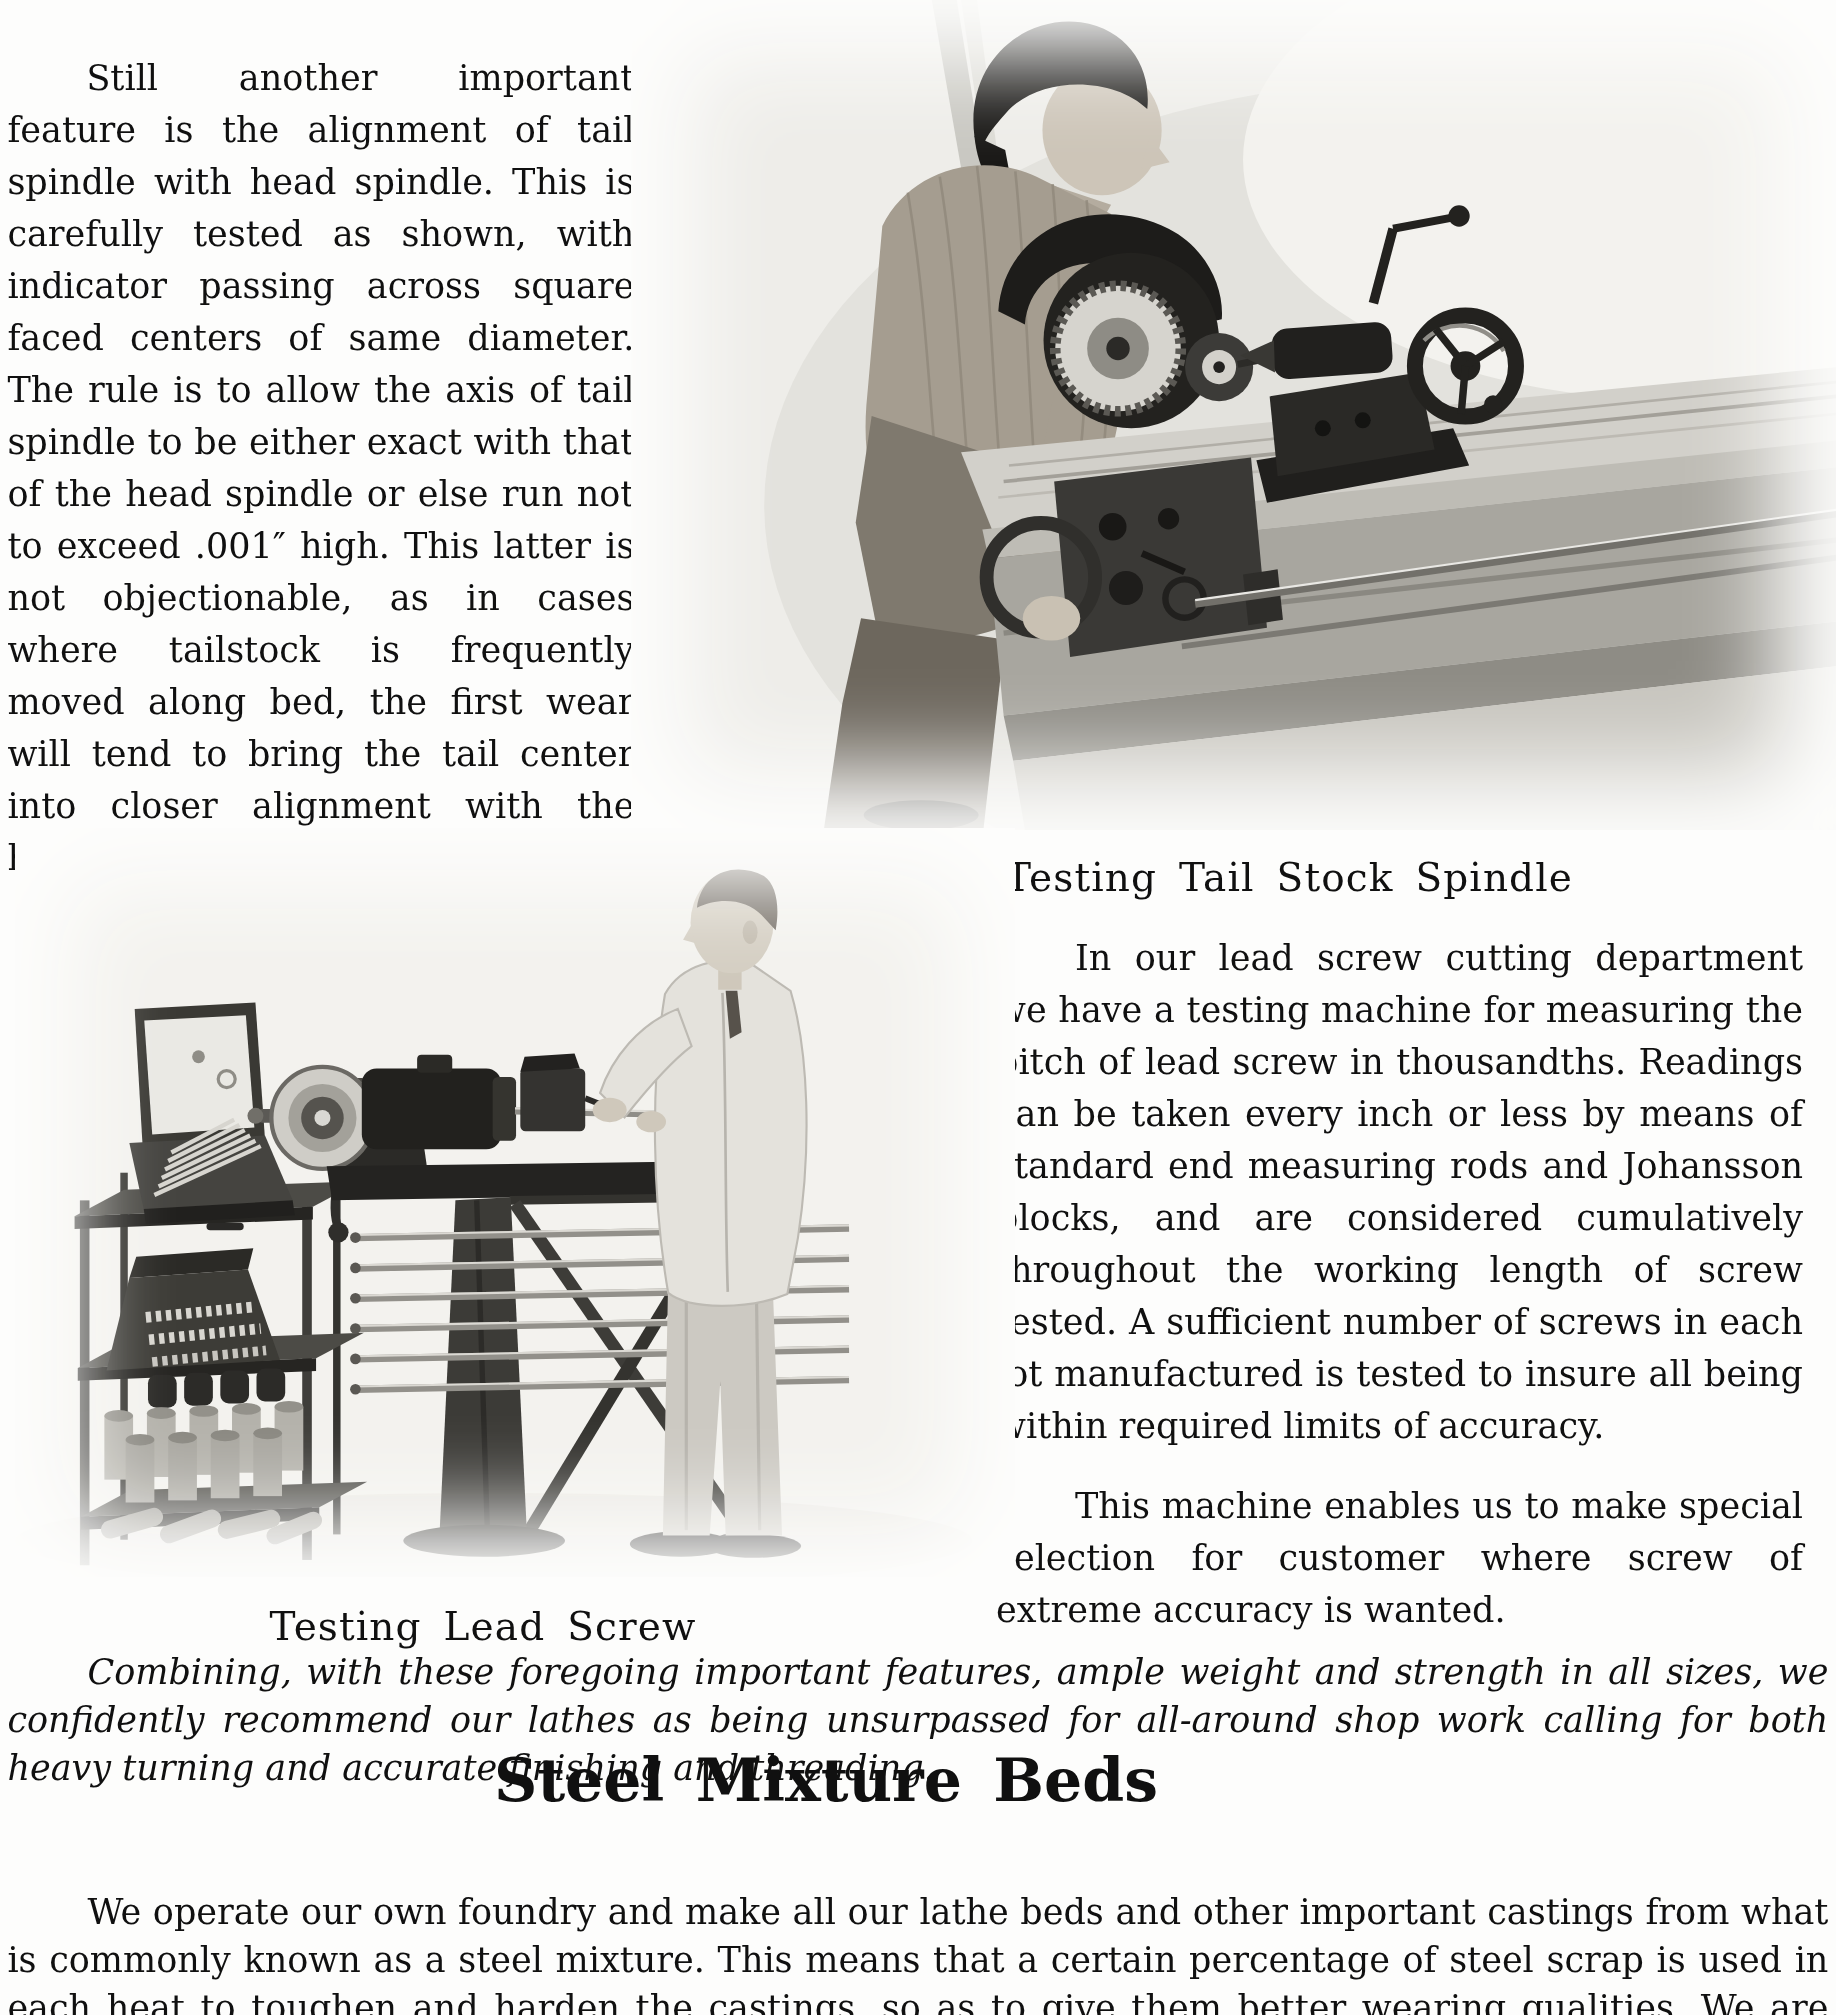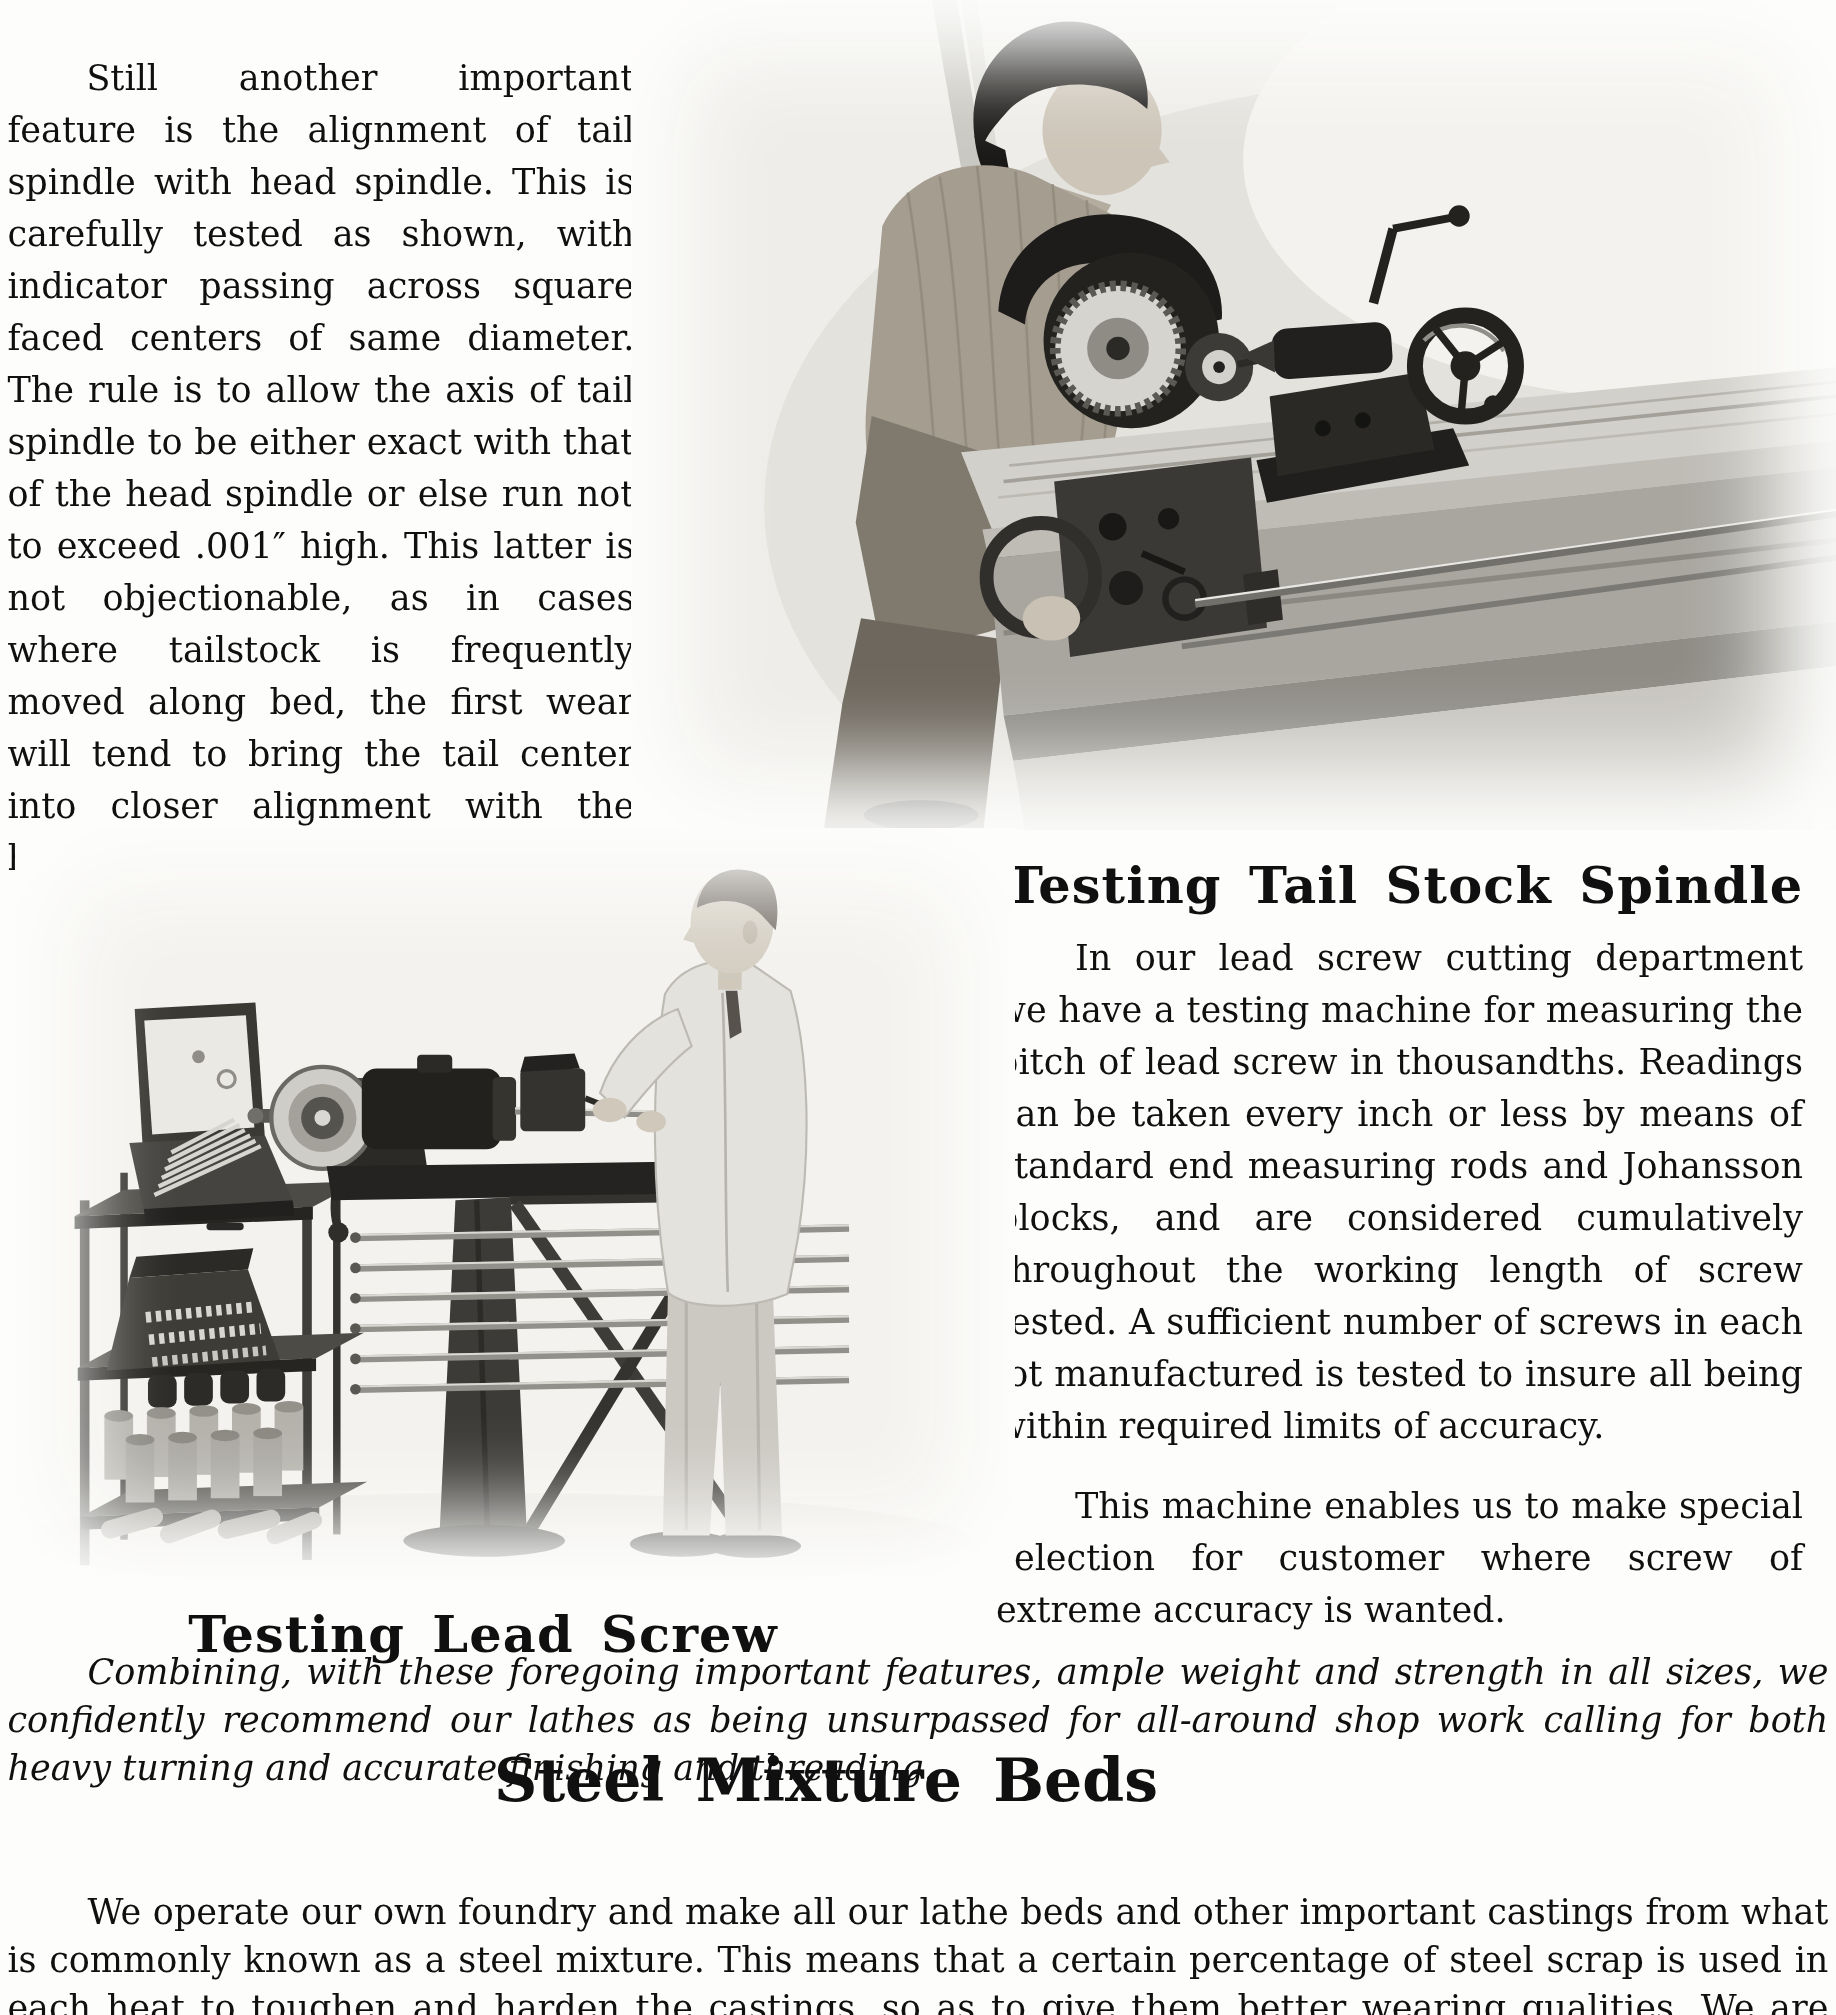--- a/index.html
+++ b/index.html
@@ -17,21 +17,21 @@
   .photo { position:absolute; overflow:hidden; }
   .photo svg { display:block; }
   .photo::after {
     content:""; position:absolute; left:0; top:0; right:0; bottom:0;
     box-shadow: inset 0 0 90px 61px #fdfdfc; pointer-events:none;
   }
   .photo-tailstock { left:631px; top:0px;    width:1206px; height:830px; }
   .photo-leadscrew { left:15px;  top:828px;  width:1000px; height:749px; }
 
   .caption {
-    position:absolute; font-weight:700; font-size:51px;
+    position:absolute; font-weight:400; font-size:39px;
     letter-spacing:1.1px; word-spacing:8.5px; white-space:nowrap;
   }
   .caption-tailstock { left:1005px; top:855px; }
   .caption-leadscrew { left:15px;   top:1604px; width:936px; text-align:center; }
 
   .bottom-para {
     position:absolute; left:7.4px; width:1821px; margin:0;
     font-size:35px; line-height:48px; text-align:justify; text-indent:80px;
   }
   .bottom-para-1 { top:1648px;font-style:italic; }

